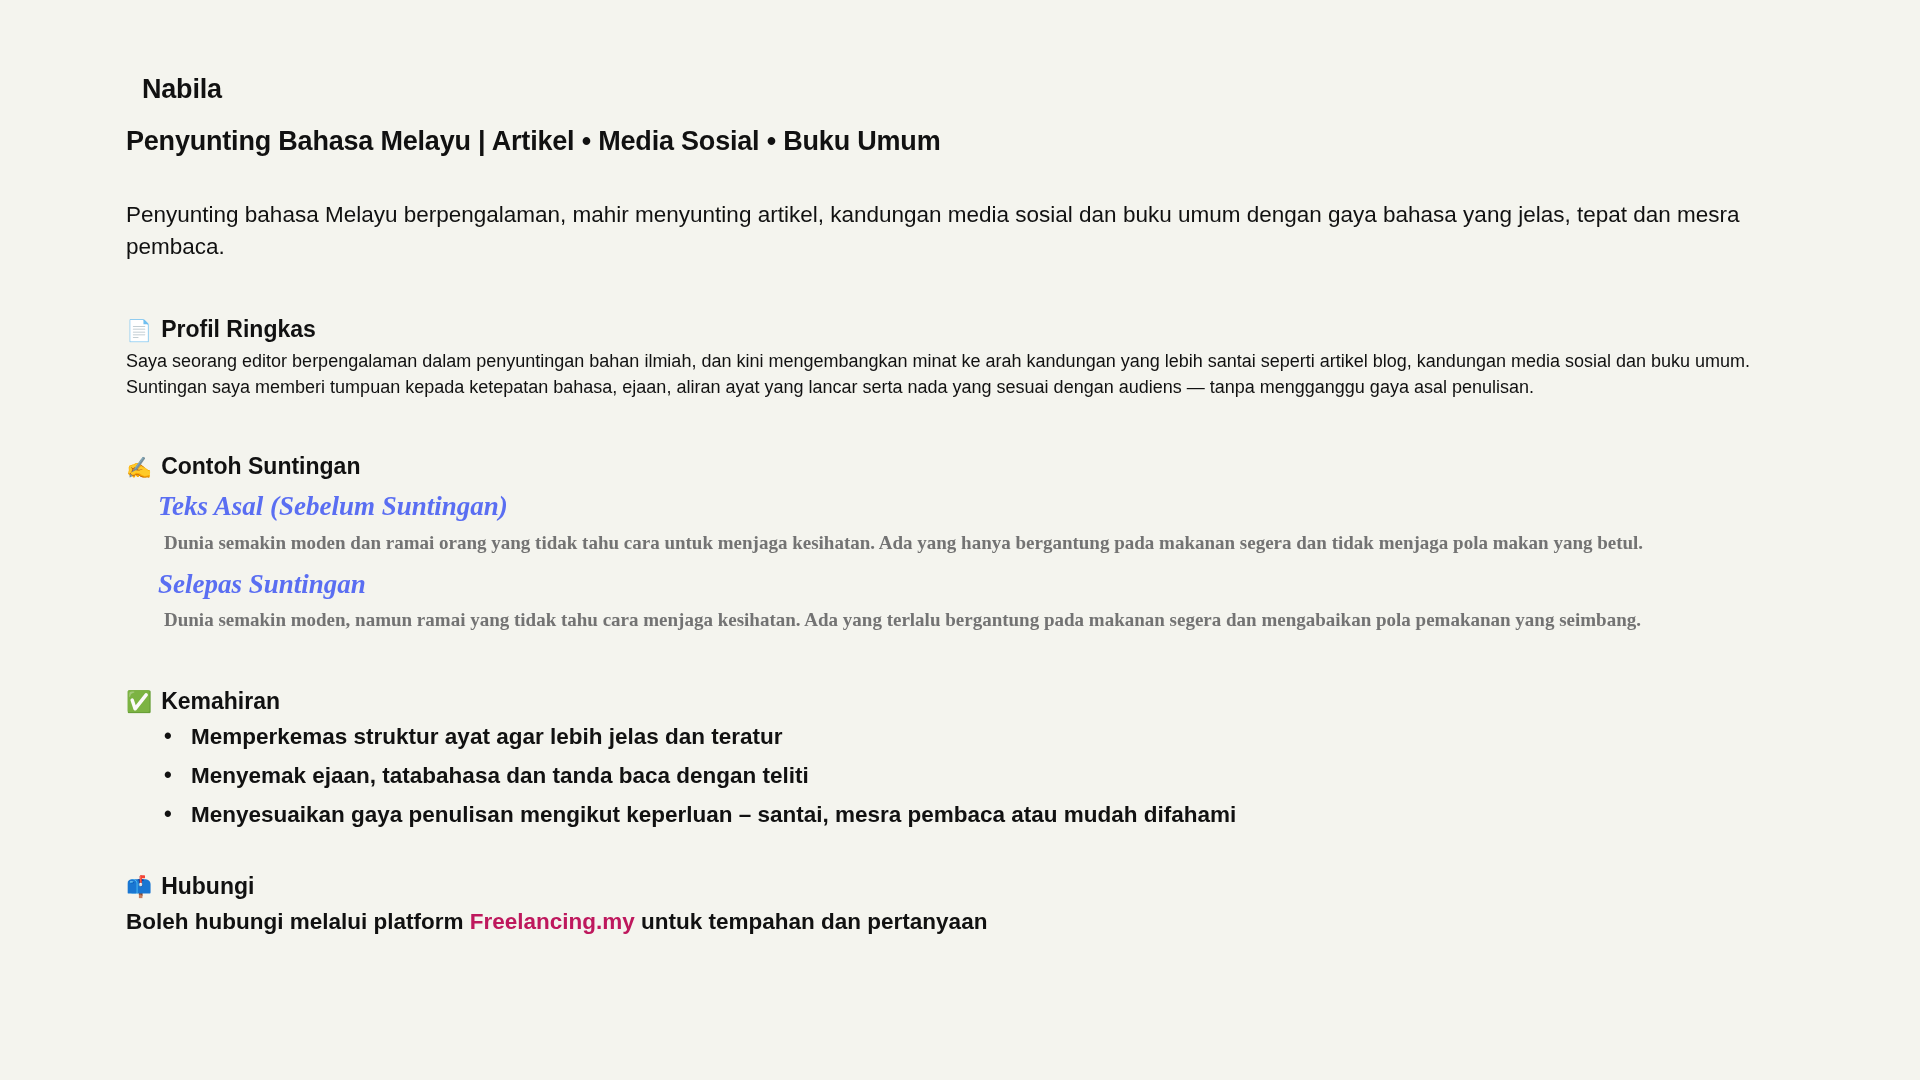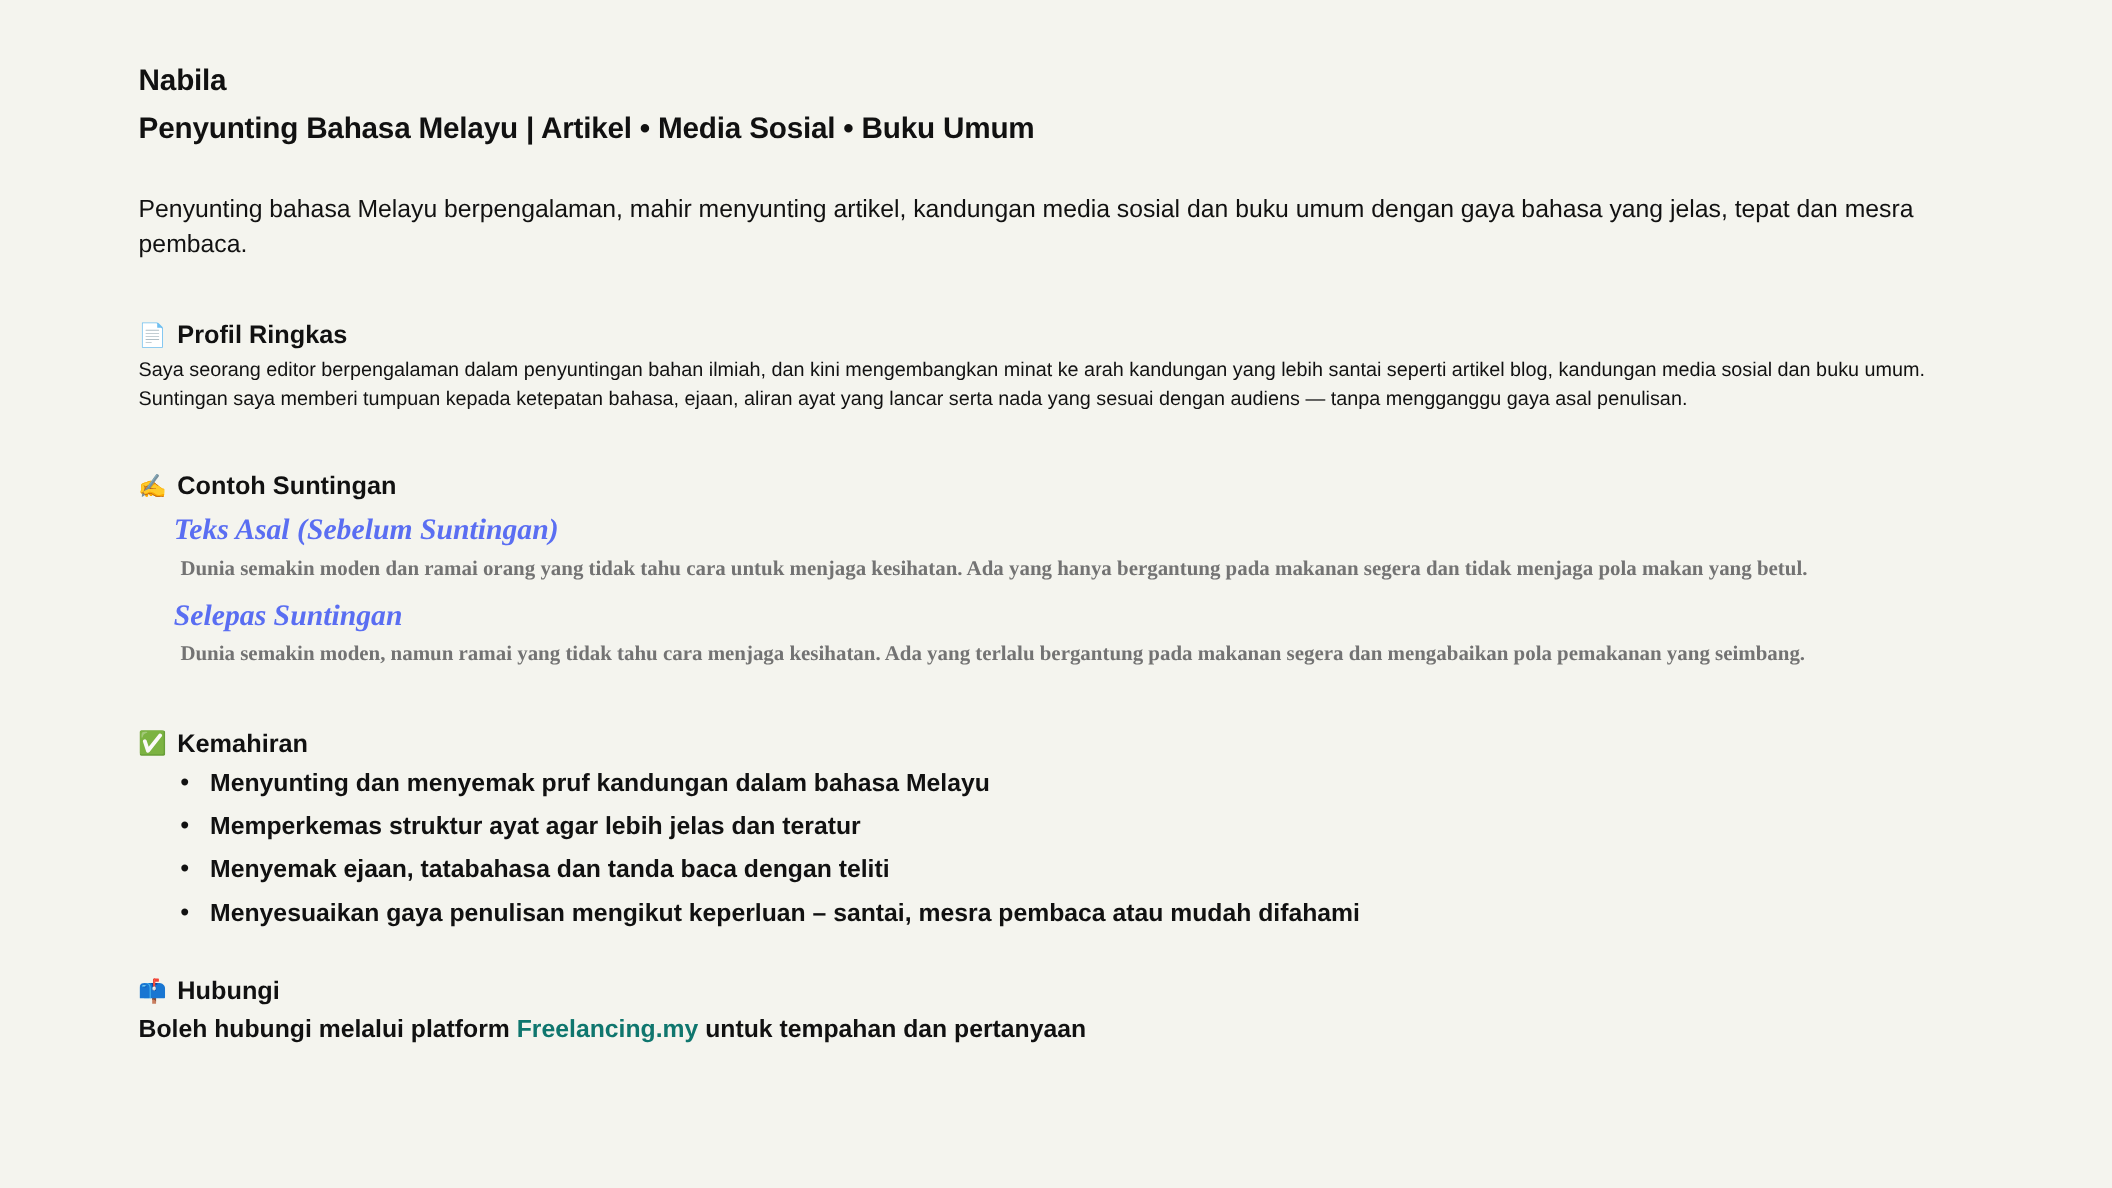--- a/index.html
+++ b/index.html
@@ -23,21 +23,21 @@
     padding: 56px 120px 0 126px;
     background: #f4f4ee;
   }
 
   
   .doc-name {
     font-size: 27px;
     font-weight: bold;
     line-height: 1.32;
     letter-spacing: -0.2px;
-    margin: 0;
+    margin: 16px;
   }
   .doc-tagline {
     font-size: 27px;
     font-weight: bold;
     line-height: 1.32;
     letter-spacing: -0.2px;
     margin: 7px 0 0 0;
   }
 
   .intro {
@@ -128,21 +128,21 @@
   }
 
   
   .contact-line {
     font-size: 22.5px;
     font-weight: bold;
     line-height: 1.42;
     margin: 0;
   }
   .contact-link {
-    color: #0f766e;
+    color: #be185d;
     text-decoration: none;
     font-weight: bold;
   }
 </style>
 </head>
 <body>
 
 <div class="page">
 
   <div>
@@ -171,21 +171,20 @@
       <p class="sample-text">Dunia semakin moden, namun ramai yang tidak tahu cara menjaga kesihatan. Ada yang terlalu bergantung pada makanan segera dan mengabaikan pola pemakanan yang seimbang.</p>
     </div>
   </section>
 
   <section class="section">
     <div class="section-heading">
       <span class="section-emoji">✅</span>
       <span>Kemahiran</span>
     </div>
     <ul class="skill-list">
-      <li>Menyunting dan menyemak pruf kandungan dalam bahasa Melayu</li>
       <li>Memperkemas struktur ayat agar lebih jelas dan teratur</li>
       <li>Menyemak ejaan, tatabahasa dan tanda baca dengan teliti</li>
       <li>Menyesuaikan gaya penulisan mengikut keperluan – santai, mesra pembaca atau mudah difahami</li>
     </ul>
   </section>
 
   <section class="section" style="margin-top:42px;">
     <div class="section-heading">
       <span class="section-emoji">📫</span>
       <span>Hubungi</span>

